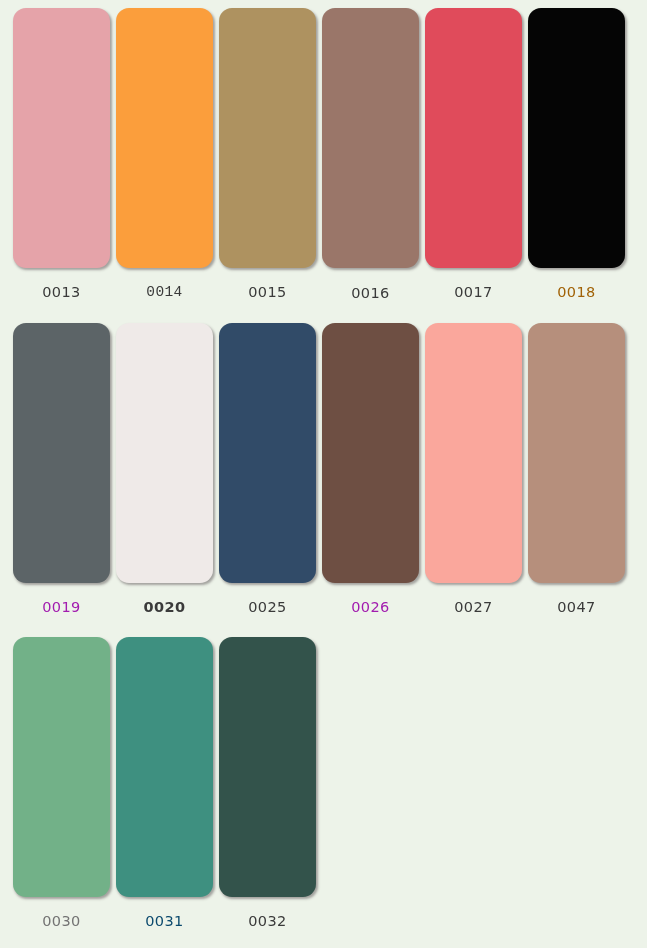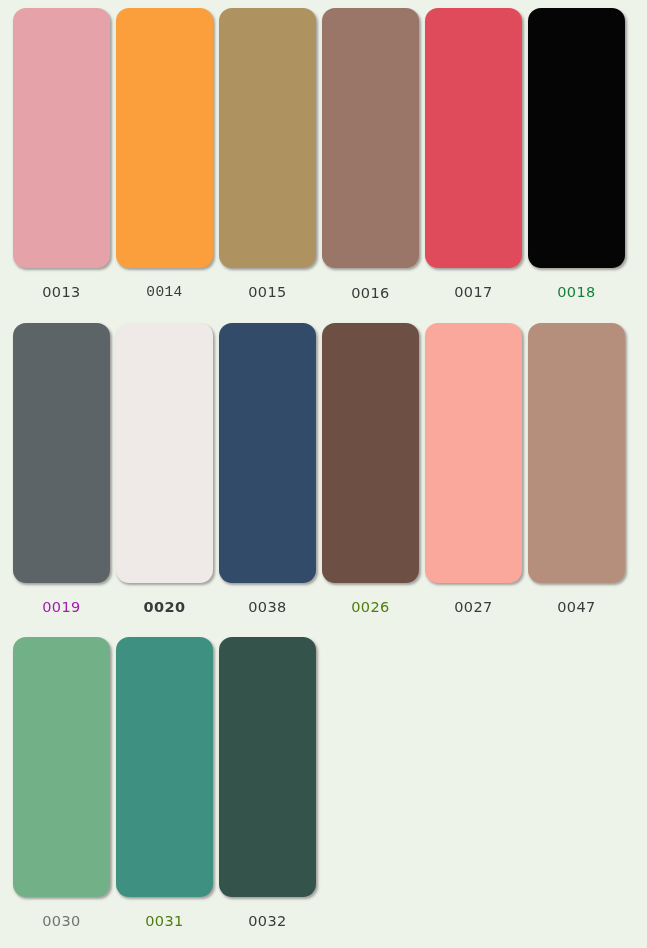--- a/index.html
+++ b/index.html
@@ -70,58 +70,58 @@
     <div class="swatch-cell">
       <div class="swatch-chip" style="background-color: rgb(154, 118, 105);"></div>
       <div class="swatch-label" style="color: rgb(58, 58, 58); margin-top: 18px;">0016</div>
     </div>
     <div class="swatch-cell">
       <div class="swatch-chip" style="background-color: rgb(224, 75, 91);"></div>
       <div class="swatch-label" style="color: rgb(58, 58, 58);">0017</div>
     </div>
     <div class="swatch-cell">
       <div class="swatch-chip" style="background-color: rgb(5, 5, 5);"></div>
-      <div class="swatch-label" style="color: #15803d;">0018</div>
+      <div class="swatch-label" style="color: #a16207;">0018</div>
     </div>
   </div>
 
   <div class="swatch-row">
     <div class="swatch-cell">
       <div class="swatch-chip" style="background-color: rgb(92, 100, 103);"></div>
       <div class="swatch-label" style="color: #a21caf;">0019</div>
     </div>
     <div class="swatch-cell">
       <div class="swatch-chip" style="background-color: rgb(239, 234, 232);"></div>
       <div class="swatch-label" style="color: rgb(58, 58, 58); font-weight: bold;">0020</div>
     </div>
     <div class="swatch-cell">
       <div class="swatch-chip" style="background-color: rgb(49, 75, 104);"></div>
-      <div class="swatch-label" style="color: rgb(58, 58, 58);">0038</div>
+      <div class="swatch-label" style="color: rgb(58, 58, 58);">0025</div>
     </div>
     <div class="swatch-cell">
       <div class="swatch-chip" style="background-color: rgb(110, 79, 67);"></div>
-      <div class="swatch-label" style="color: #4d7c0f;">0026</div>
+      <div class="swatch-label" style="color: #a21caf;">0026</div>
     </div>
     <div class="swatch-cell">
       <div class="swatch-chip" style="background-color: rgb(250, 167, 156);"></div>
       <div class="swatch-label" style="color: rgb(58, 58, 58);">0027</div>
     </div>
     <div class="swatch-cell">
       <div class="swatch-chip" style="background-color: rgb(182, 143, 124);"></div>
       <div class="swatch-label" style="color: rgb(58, 58, 58);">0047</div>
     </div>
   </div>
 
   <div class="swatch-row">
     <div class="swatch-cell">
       <div class="swatch-chip" style="background-color: rgb(114, 177, 136);"></div>
       <div class="swatch-label" style="color: #737373;">0030</div>
     </div>
     <div class="swatch-cell">
       <div class="swatch-chip" style="background-color: rgb(62, 144, 128);"></div>
-      <div class="swatch-label" style="color: #4d7c0f;">0031</div>
+      <div class="swatch-label" style="color: #0c4a6e;">0031</div>
     </div>
     <div class="swatch-cell">
       <div class="swatch-chip" style="background-color: rgb(51, 83, 75);"></div>
       <div class="swatch-label" style="color: rgb(58, 58, 58);">0032</div>
     </div>
   </div>
 </div>
 
 </body></html>

